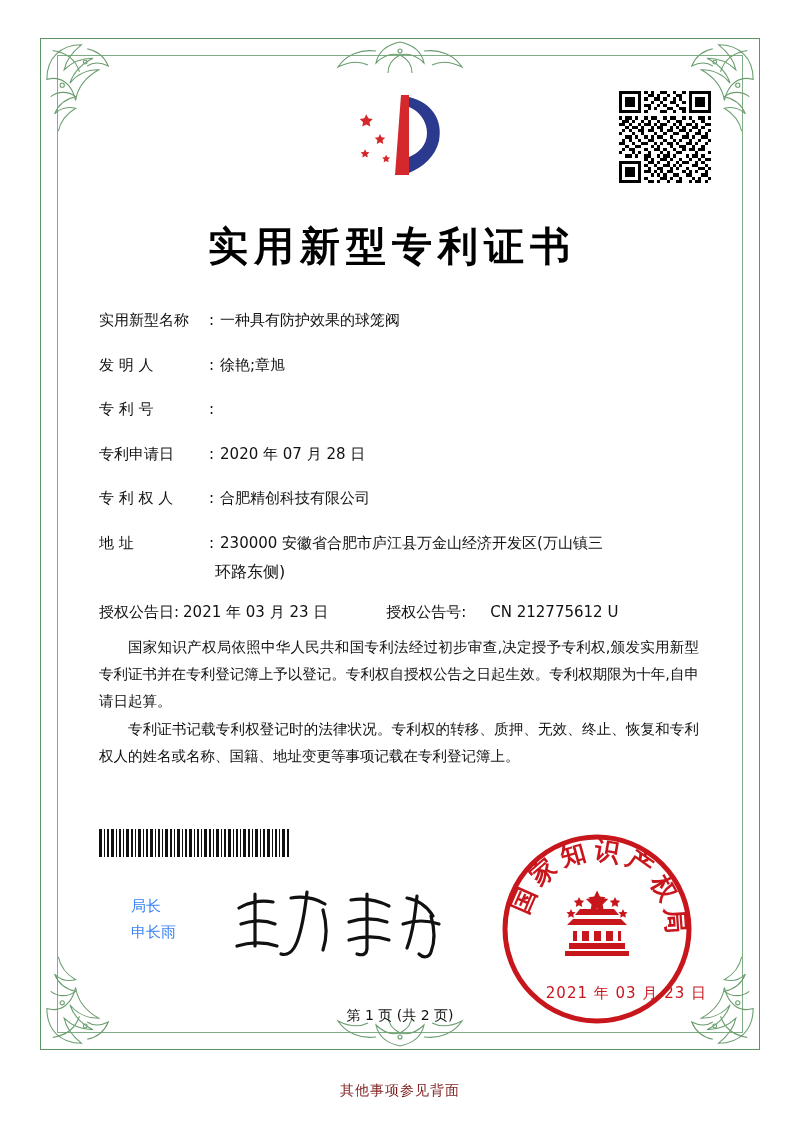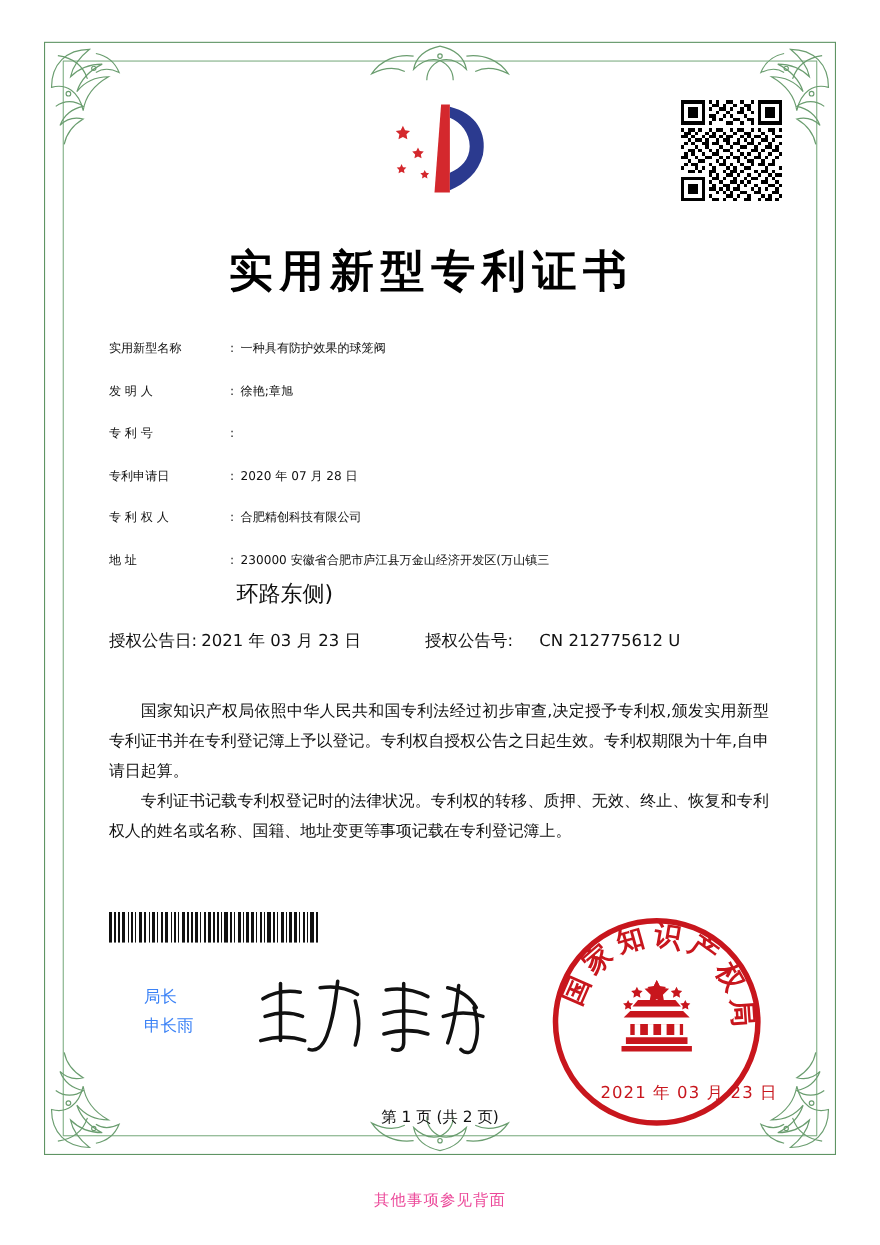--- a/index.html
+++ b/index.html
@@ -91,21 +91,21 @@
   .fields{
     position:absolute;
     left:58px;top:270px;
     width:600px;
     color:#111;
   }
   .frow{
     display:flex;
     align-items:flex-start;
     margin-bottom:22px;
-    font-size:11px;
+    font-size:15px;
     line-height:1.5;
   }
   .flabel{
     flex:0 0 110px;
     display:flex;
     justify-content:space-between;
     letter-spacing:0px;
   }
   .fvalue{
     flex:1 1 auto;
@@ -116,21 +116,21 @@
     align-items:baseline;
     margin-bottom:20px;
     font-size:15px;
   }
   .frow-2col .col2label{
     flex:0 0 100px;
     padding-left:58px;
   }
   .addr-2nd{
     padding-left:116px;
-    font-size:20px;
+    font-size:16px;
     margin-top:-14px;
     margin-bottom:20px;
   }
 
   
   .paras{
     position:absolute;
     left:58px;top:595px;
     width:600px;
     font-size:14.5px;
@@ -188,21 +188,21 @@
     font-size:14px;
     color:#111;
   }
 
   .footnote{
     position:absolute;
     left:0;right:0;
     top:1082px;
     text-align:center;
     font-size:14px;
-    color:#ec4899;
+    color:#7f1d1d;
     letter-spacing:1px;
   }
 </style>
 </head>
 <body>
 
 <div class="cert">
   <div class="cert-inner"></div>
 
   <div class="corner tl">

